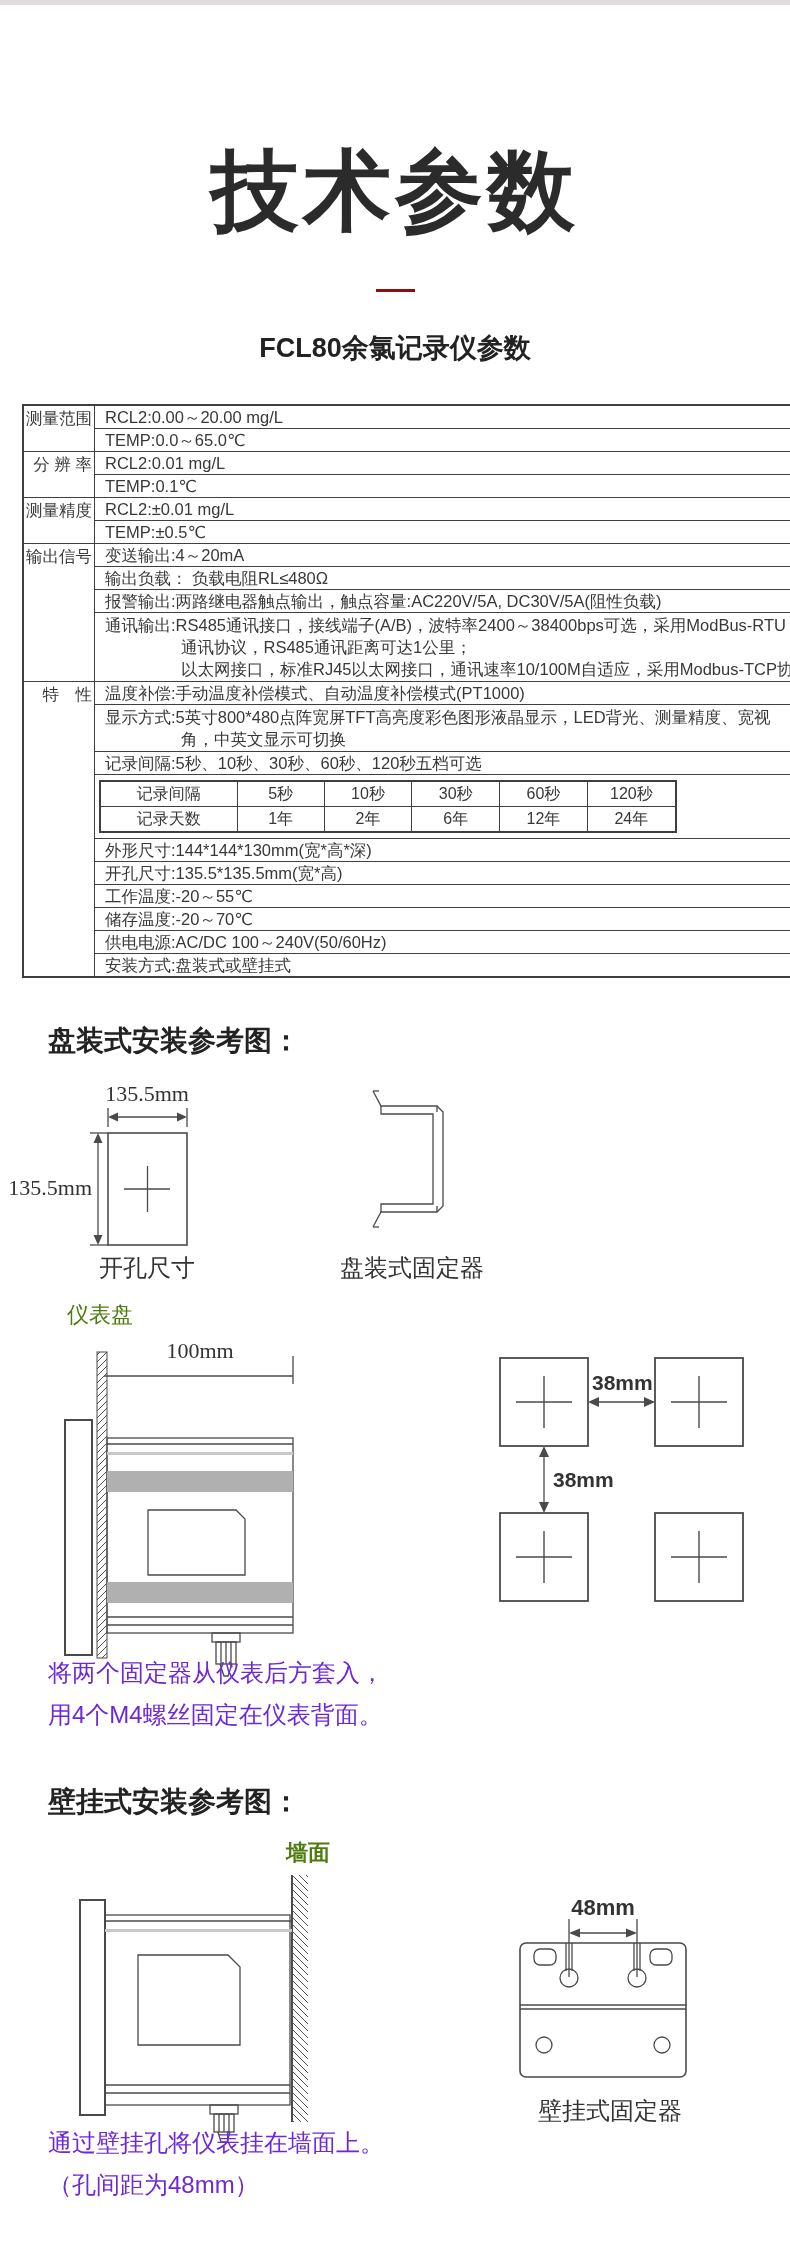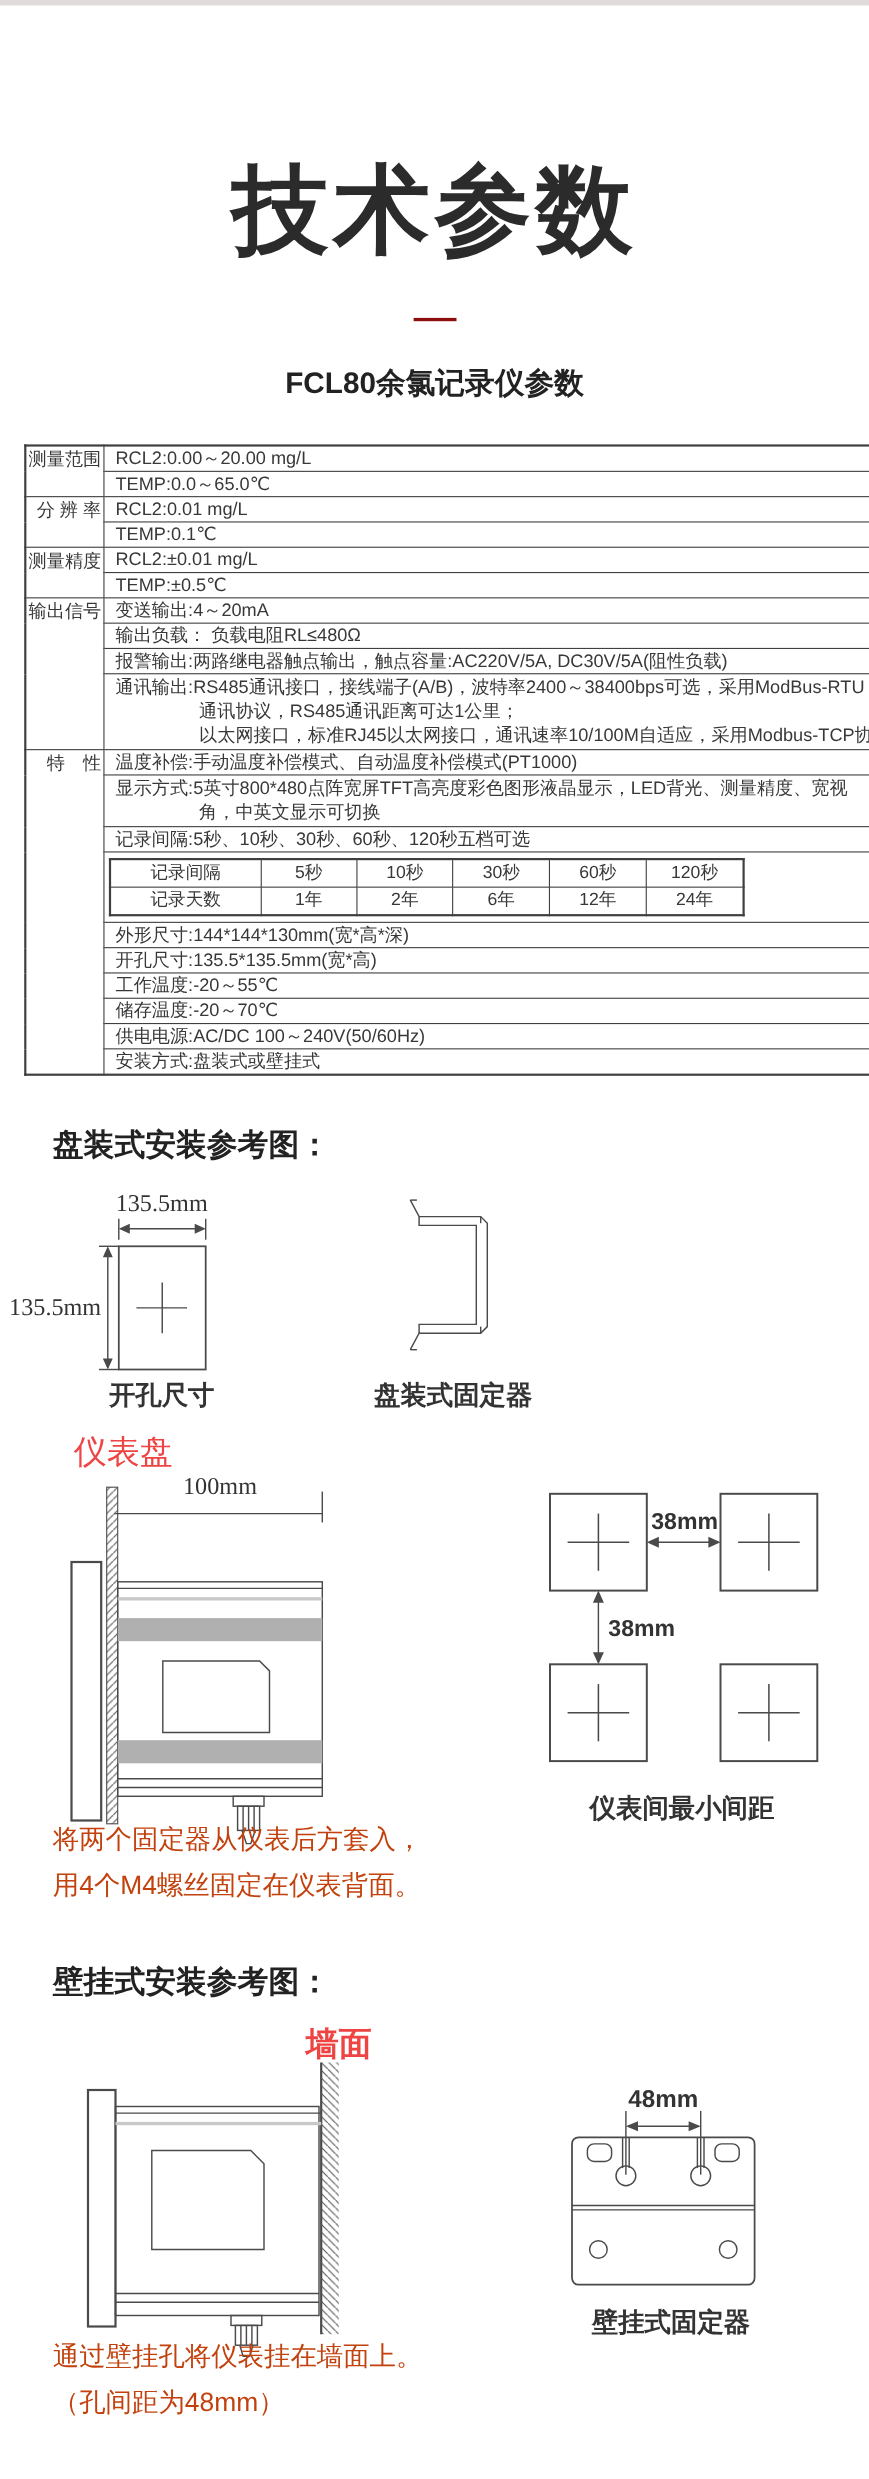--- a/index.html
+++ b/index.html
@@ -33,23 +33,23 @@
   .rec-wrap{padding:5px 0 5px 4px !important;}
   table.rec{
     border-collapse:collapse;border:2px solid #3f3f3f;width:578px;
     font-size:16px;font-weight:500;
   }
   table.rec td{border:1px solid #3f3f3f;height:24px;line-height:24px;text-align:center;padding:0;}
   table.rec td.c0{width:140px;}
   table.rec td.c{width:90px;}
   
   .sec-heading{position:absolute;font-size:28px;font-weight:800;color:#222;white-space:nowrap;}
-  .caption{position:absolute;font-size:24px;font-weight:700;color:#333;text-align:center;white-space:nowrap;}
-  .small-label{position:absolute;font-size:30px;font-weight:500;color:#ef4444;white-space:nowrap;}
-  .note{position:absolute;font-size:24px;font-weight:500;color:#c2410c;line-height:42px;white-space:nowrap;}
+  .caption{position:absolute;font-size:24px;font-weight:400;color:#333;text-align:center;white-space:nowrap;}
+  .small-label{position:absolute;font-size:22px;font-weight:500;color:#4d7c0f;white-space:nowrap;}
+  .note{position:absolute;font-size:24px;font-weight:500;color:#6d28d9;line-height:42px;white-space:nowrap;}
   .dim-serif{font-family:"Liberation Serif","DejaVu Serif",serif;font-size:22px;fill:#333;}
   .dim-sans{font-family:"Liberation Sans","DejaVu Sans",sans-serif;font-size:21px;font-weight:600;fill:#333;}
   svg{position:absolute;overflow:visible;}
   .ln{stroke:#4a4a4a;stroke-width:1.3;fill:none;}
   .ln2{stroke:#4a4a4a;stroke-width:2;fill:none;}
   .ah{fill:#4a4a4a;stroke:none;}
 </style>
 </head>
 <body>
 
@@ -257,21 +257,20 @@
     <line class="ln" x1="110" y1="62" x2="173" y2="62"></line>
     <polygon class="ah" points="108,62 119,57 119,67"></polygon>
     <polygon class="ah" points="175,62 164,57 164,67"></polygon>
     <text class="dim-sans" x="112" y="50">38mm</text>
 
     <line class="ln" x1="64" y1="108" x2="64" y2="171"></line>
     <polygon class="ah" points="64,106 59,117 69,117"></polygon>
     <polygon class="ah" points="64,173 59,162 69,162"></polygon>
     <text class="dim-sans" x="73" y="147">38mm</text>
   </svg>
-  <div class="caption" style="left:505px;top:1628px;width:230px;">仪表间最小间距</div>
 
   <div class="sec-heading" style="left:48px;top:1783px;">壁挂式安装参考图：</div>
 
   <div class="small-label" style="left:278px;top:1838px;width:60px;text-align:center;font-weight:600;">墙面</div>
 
   <svg style="left:60px;top:1860px;" width="260" height="300" viewBox="0 0 260 300">
     <defs>
       <pattern id="hatch2" patternUnits="userSpaceOnUse" width="7" height="7">
         <path d="M7,7 L0,0" stroke="#555" stroke-width="1"></path>
       </pattern>

